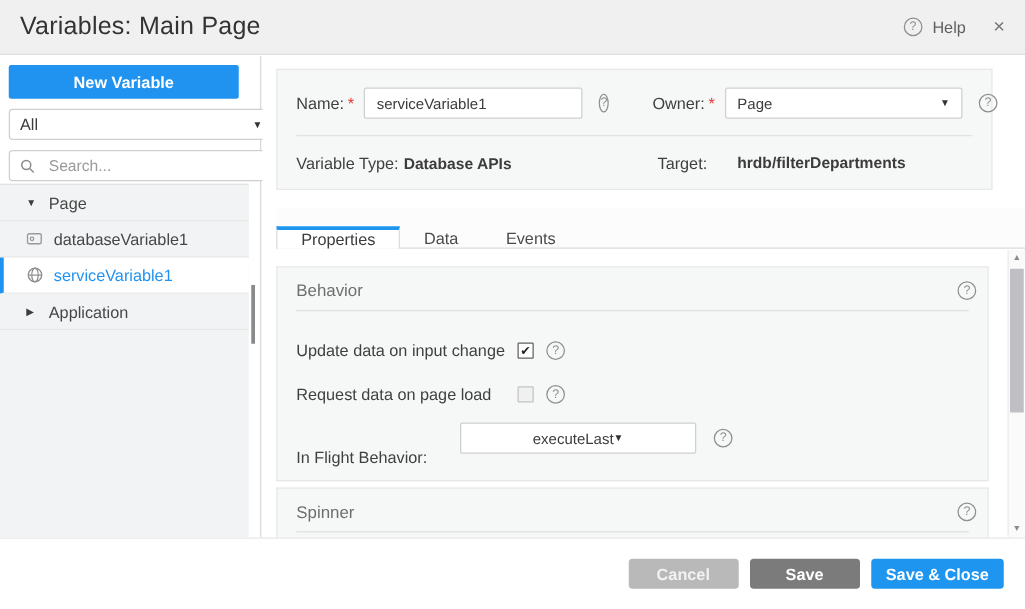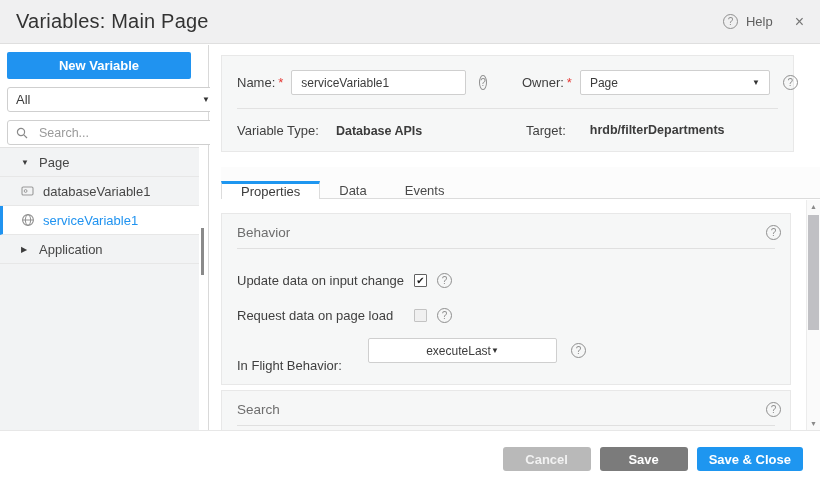--- a/index.html
+++ b/index.html
@@ -85,21 +85,21 @@
   .mini-select {
     margin-left:8px; width:190px; height:25px; border:1px solid #cfcfcf; border-radius:2px;
     background:#fff; padding:0 9px; display:flex; align-items:center; justify-content:space-between;
     font-size:12px; color:#3c3c3c;
   }
   .mini-select .caret { font-size:8px; color:#333; }
   .hm { margin-left:13px; }
   .owner-group { margin-left:35px; display:flex; align-items:center; }
   .tp-divider { border-top:1px solid #e2e2e2; margin:12px 15px 0 15px; }
   .tp-row2 { position:relative; padding:14px 15px 0 15px; display:flex; align-items:center; }
-  .ro-value { font-weight:bold; color:#3c3c3c; margin-left:17px; font-size:12.5px; }
+  .ro-value { font-weight:bold; color:#3c3c3c; margin-left:4px; font-size:12.5px; }
   .target-group { position:absolute; left:304px; top:14px; display:flex; }
   .target-group .ro-value { margin-left:24px; }
 
   
   .tabs {
     position:absolute; left:11px; top:122px; right:0; height:32px;
     display:flex; align-items:flex-end; border-bottom:1px solid #dcdcdc; background:#fcfcfc;
   }
   .tab {
     padding:0 19px; display:flex; align-items:center; color:#4a4a4a; font-size:13px;
@@ -286,21 +286,21 @@
             <span>executeLast</span>
             <span class="caret">▼</span>
           </span>
           <span class="help-circle flight-help">?</span>
         </div>
       </div>
     </div>
 
     <div class="panel spinner-panel">
       <div class="panel-head">
-        <span>Search</span>
+        <span>Spinner</span>
         <span class="help-circle">?</span>
       </div>
       <div class="panel-divider"></div>
     </div>
 
   </div>
 
   <div class="v-scrollbar">
     <span class="sb-arrow up">▲</span>
     <span class="sb-thumb"></span>

